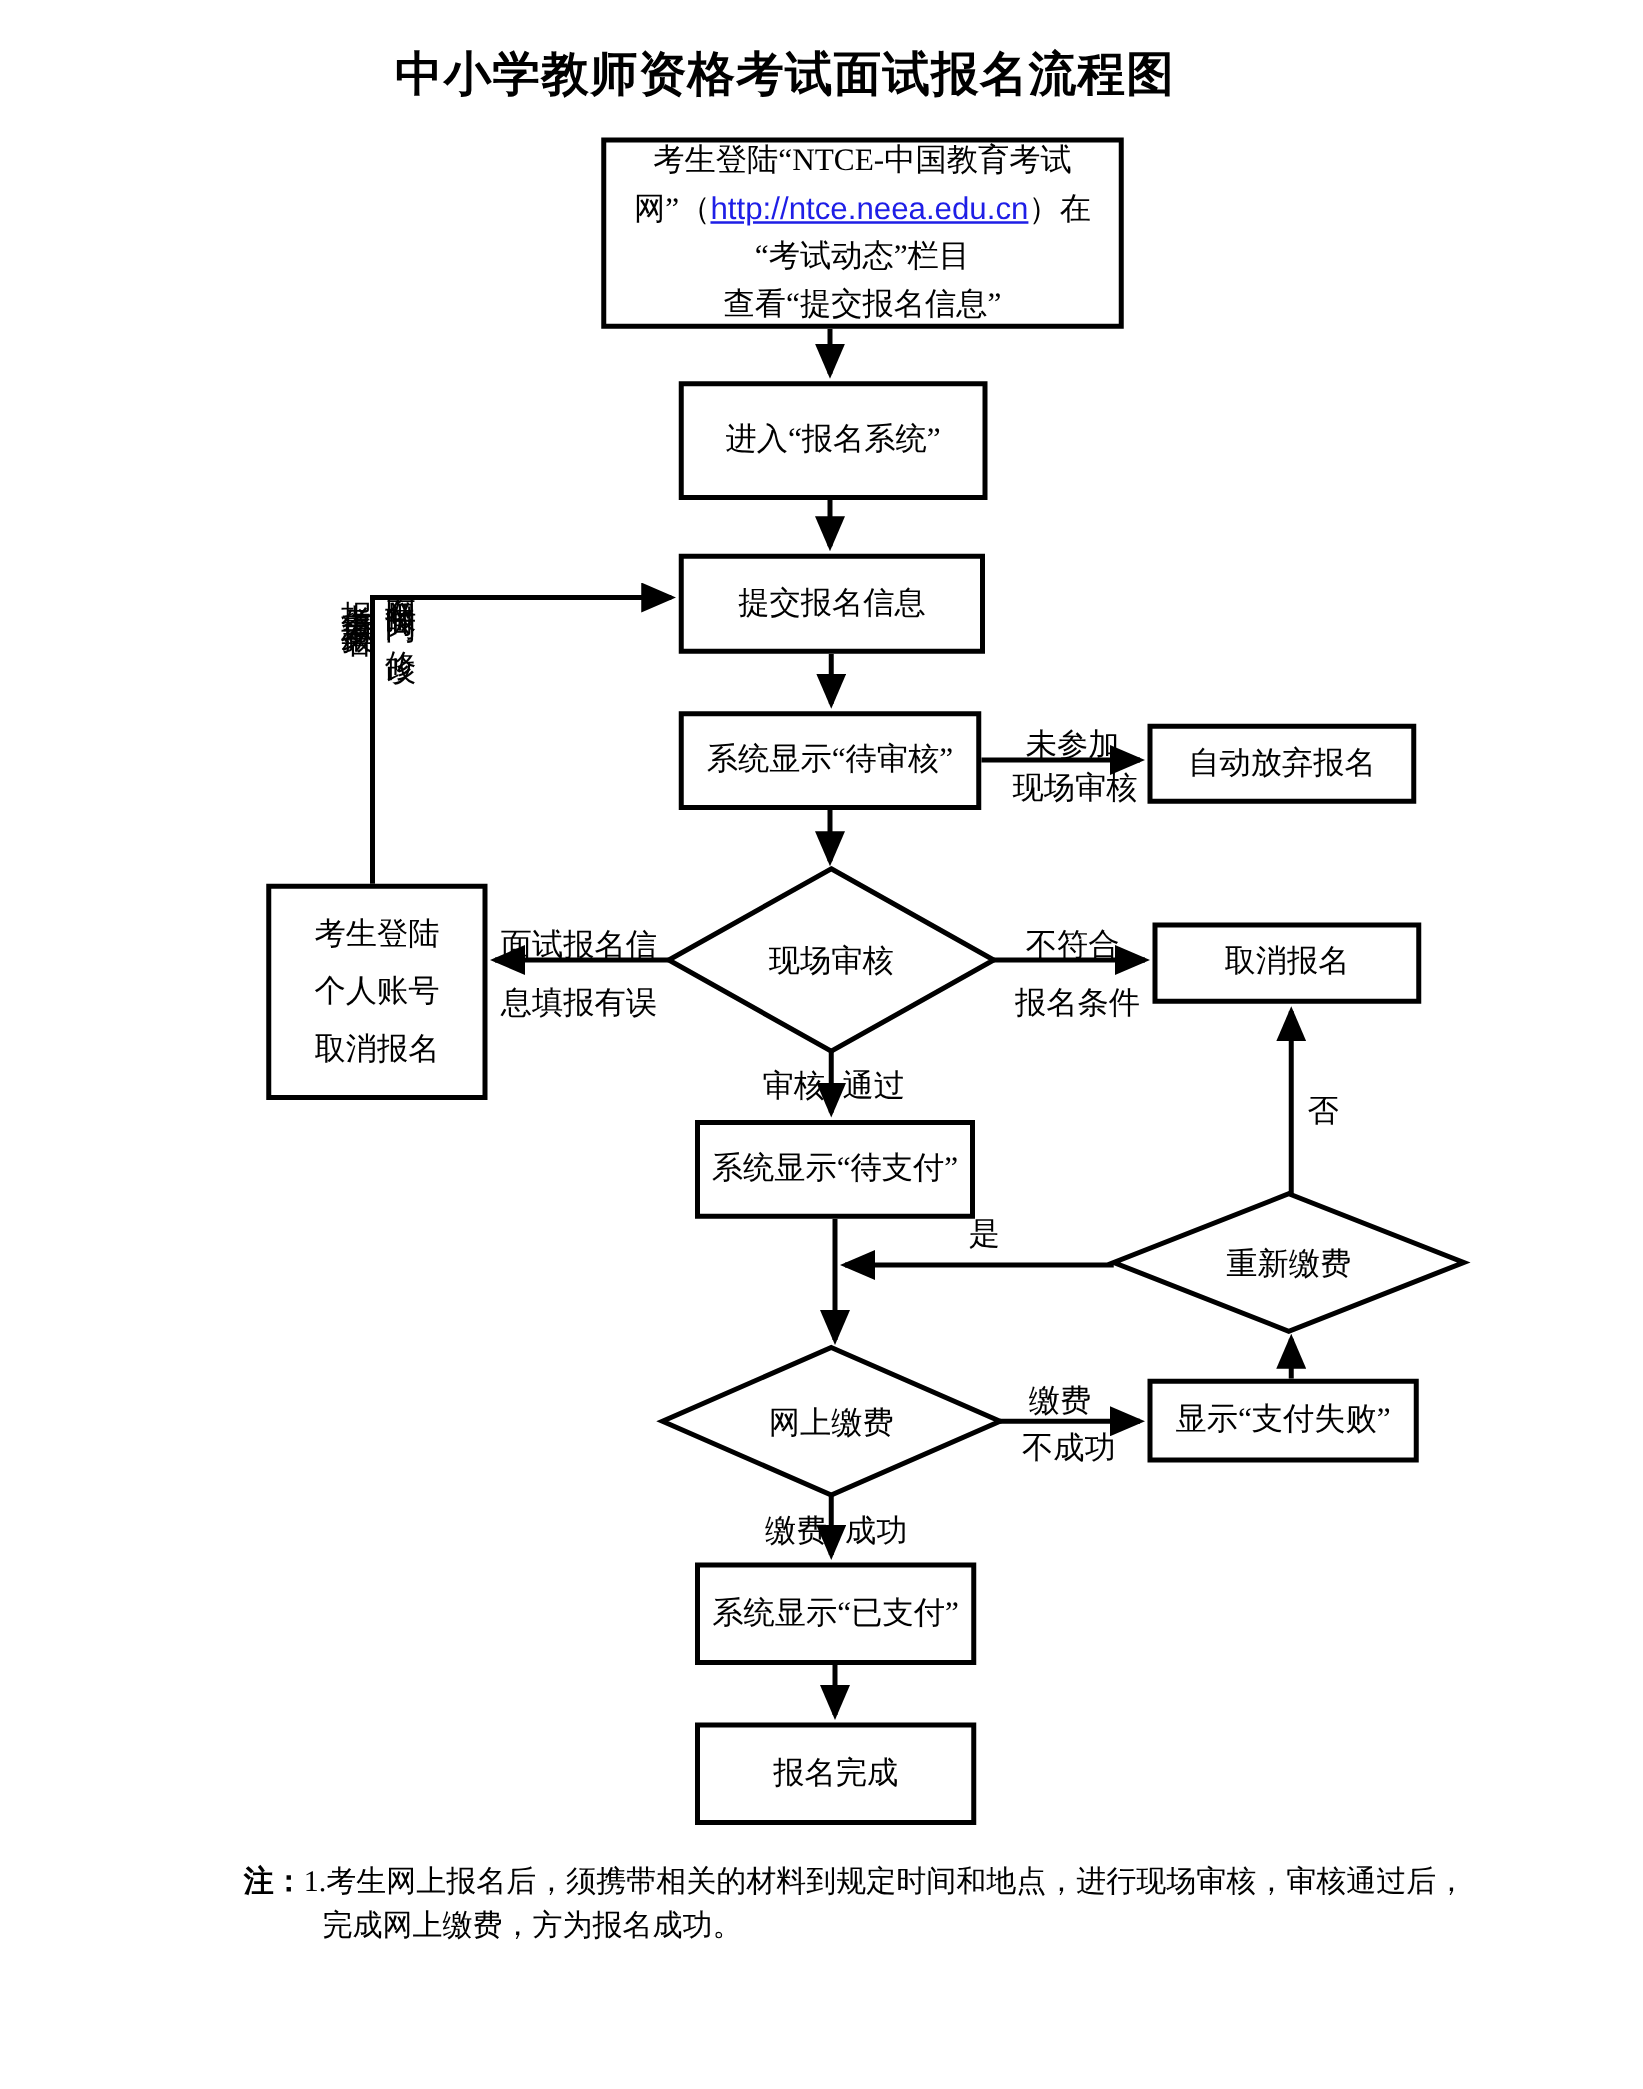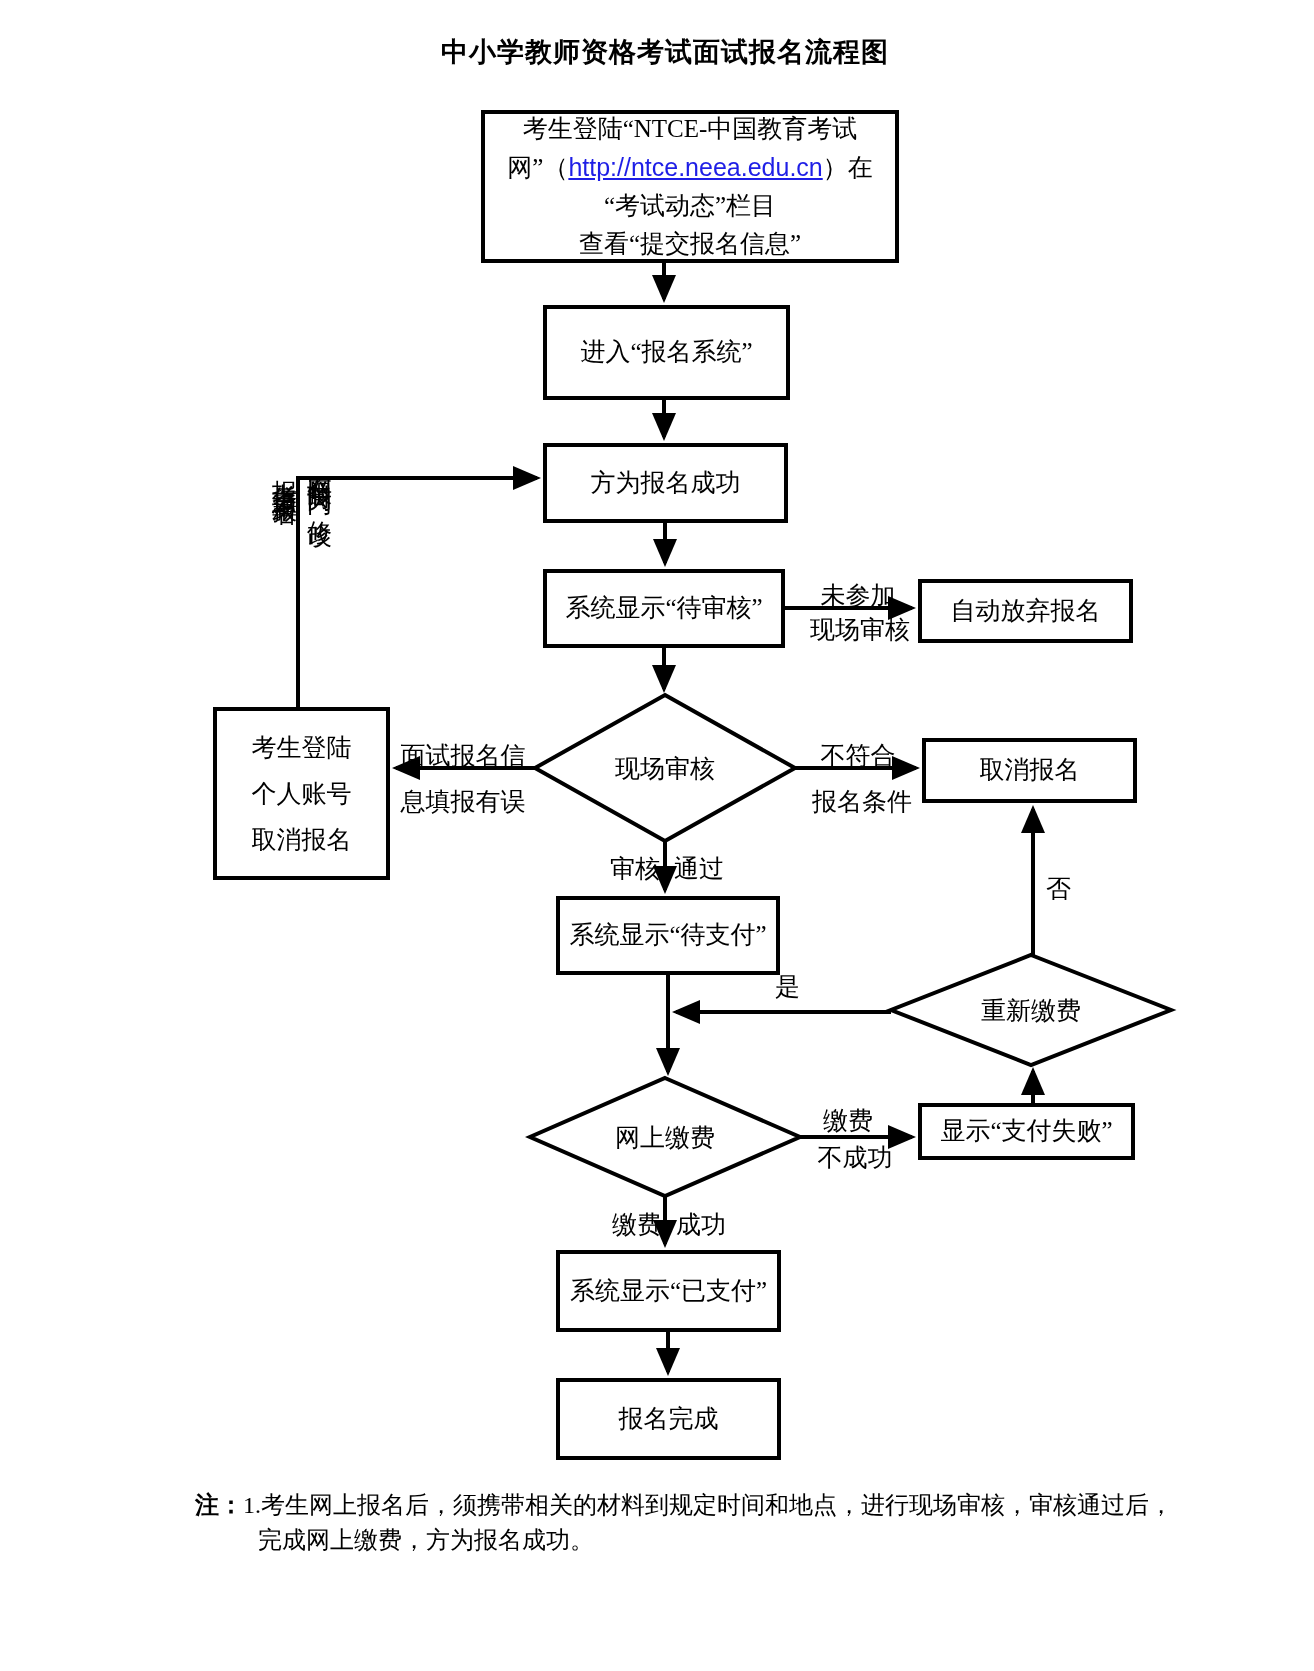--- a/index.html
+++ b/index.html
@@ -3,21 +3,21 @@
 <meta charset="utf-8">
 <style>
   html,body{margin:0;padding:0;background:#ffffff;}
   .canvas{
     position:relative;width:1314px;height:1671px;background:#ffffff;
     font-family:"Liberation Serif","DejaVu Serif",serif;color:#000;overflow:hidden;
   }
   .canvas svg{position:absolute;left:0;top:0;}
   .page-title{
     position:absolute;left:0;top:34px;width:1256px;text-align:center;
-    font-size:27px;font-weight:bold;letter-spacing:1px;padding-left:37px;
+    font-size:38px;font-weight:bold;letter-spacing:1px;
   }
   .node{
     position:absolute;box-sizing:border-box;border:4px solid #000;background:#fff;
     display:flex;flex-direction:column;align-items:center;justify-content:center;
     text-align:center;font-size:25px;line-height:1.45;
   }
   .dlabel{
     position:absolute;display:flex;align-items:center;justify-content:center;
     text-align:center;font-size:25px;
   }
@@ -76,21 +76,21 @@
     <div><span>网”（</span><a class="link" style="color: rgb(30, 30, 230);">http://ntce.neea.edu.cn</a><span>）在</span></div>
     <div>“考试动态”栏目</div>
     <div>查看“提交报名信息”</div>
   </div>
 
   <div class="node" style="left:543px;top:305px;width:247px;height:95px;">
     <div>进入“报名系统”</div>
   </div>
 
   <div class="node" style="left:543px;top:443px;width:245px;height:80px;">
-    <div>方为报名成功</div>
+    <div>提交报名信息</div>
   </div>
 
   <div class="node" style="left:543px;top:569px;width:242px;height:79px;text-align:center;">
     <div>系统显示“待审核”</div>
   </div>
 
   <div class="node" style="left:918px;top:579px;width:215px;height:64px;">
     <div>自动放弃报名</div>
   </div>
 
@@ -101,21 +101,21 @@
   </div>
 
   <div class="node" style="left:922px;top:738px;width:215px;height:65px;">
     <div>取消报名</div>
   </div>
 
   <div class="node" style="left:556px;top:896px;width:224px;height:79px;">
     <div>系统显示“待支付”</div>
   </div>
 
-  <div class="node" style="left:918px;top:1103px;width:217px;height:57px;">
+  <div class="node" style="left:918px;top:1103px;width:217px;height:67px;">
     <div>显示“支付失败”</div>
   </div>
 
   <div class="node" style="left:556px;top:1250px;width:225px;height:82px;">
     <div>系统显示“已支付”</div>
   </div>
 
   <div class="node" style="left:556px;top:1378px;width:225px;height:82px;">
     <div>报名完成</div>
   </div>

